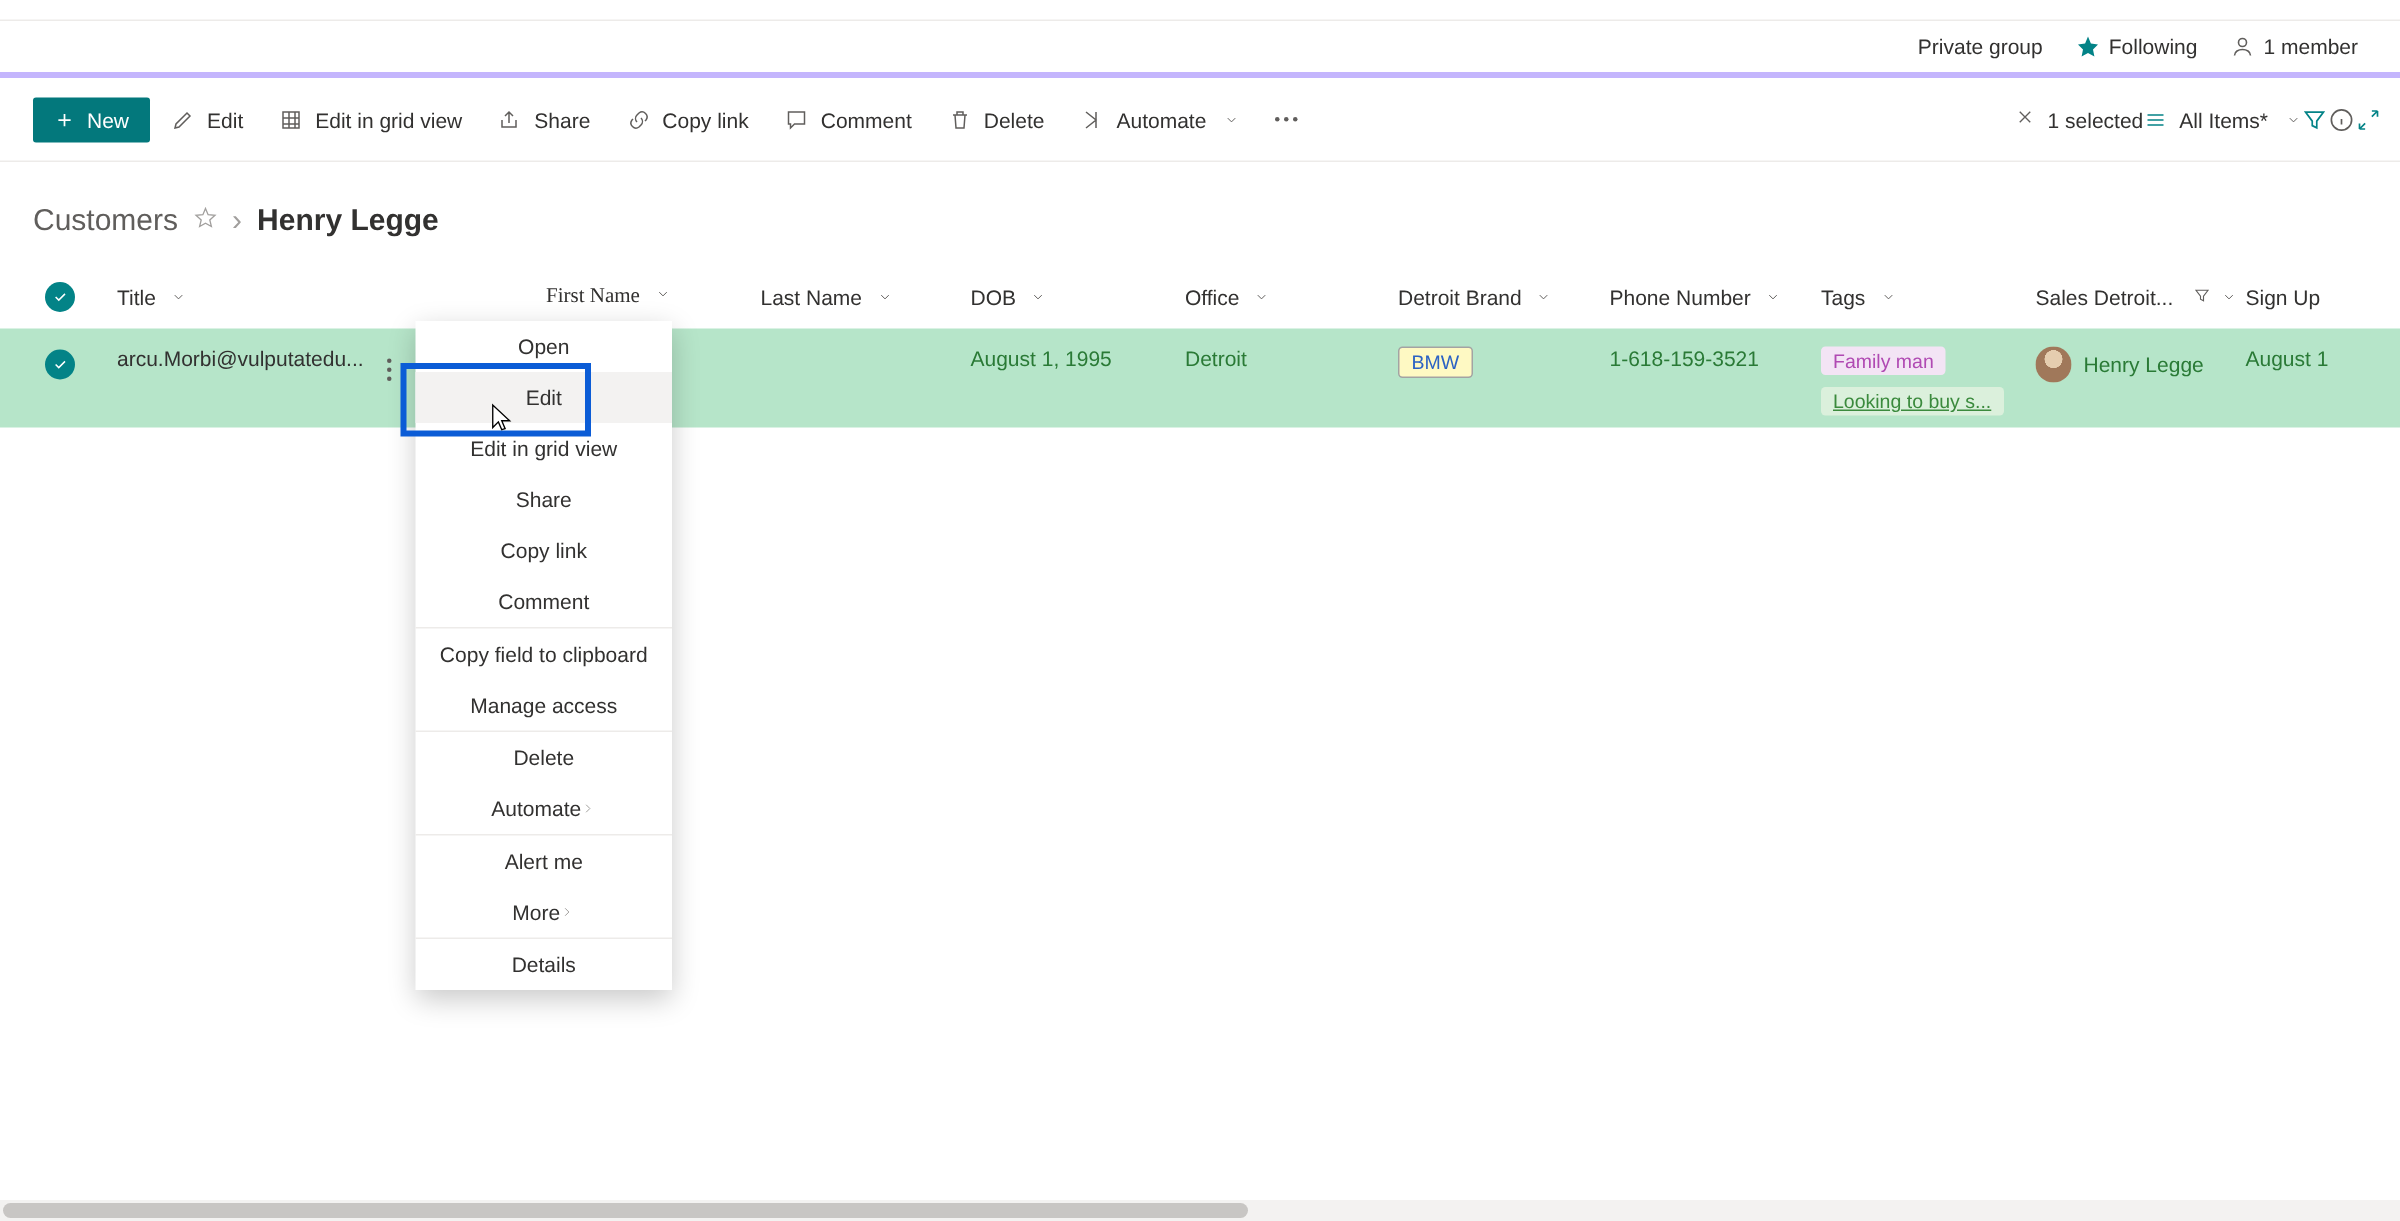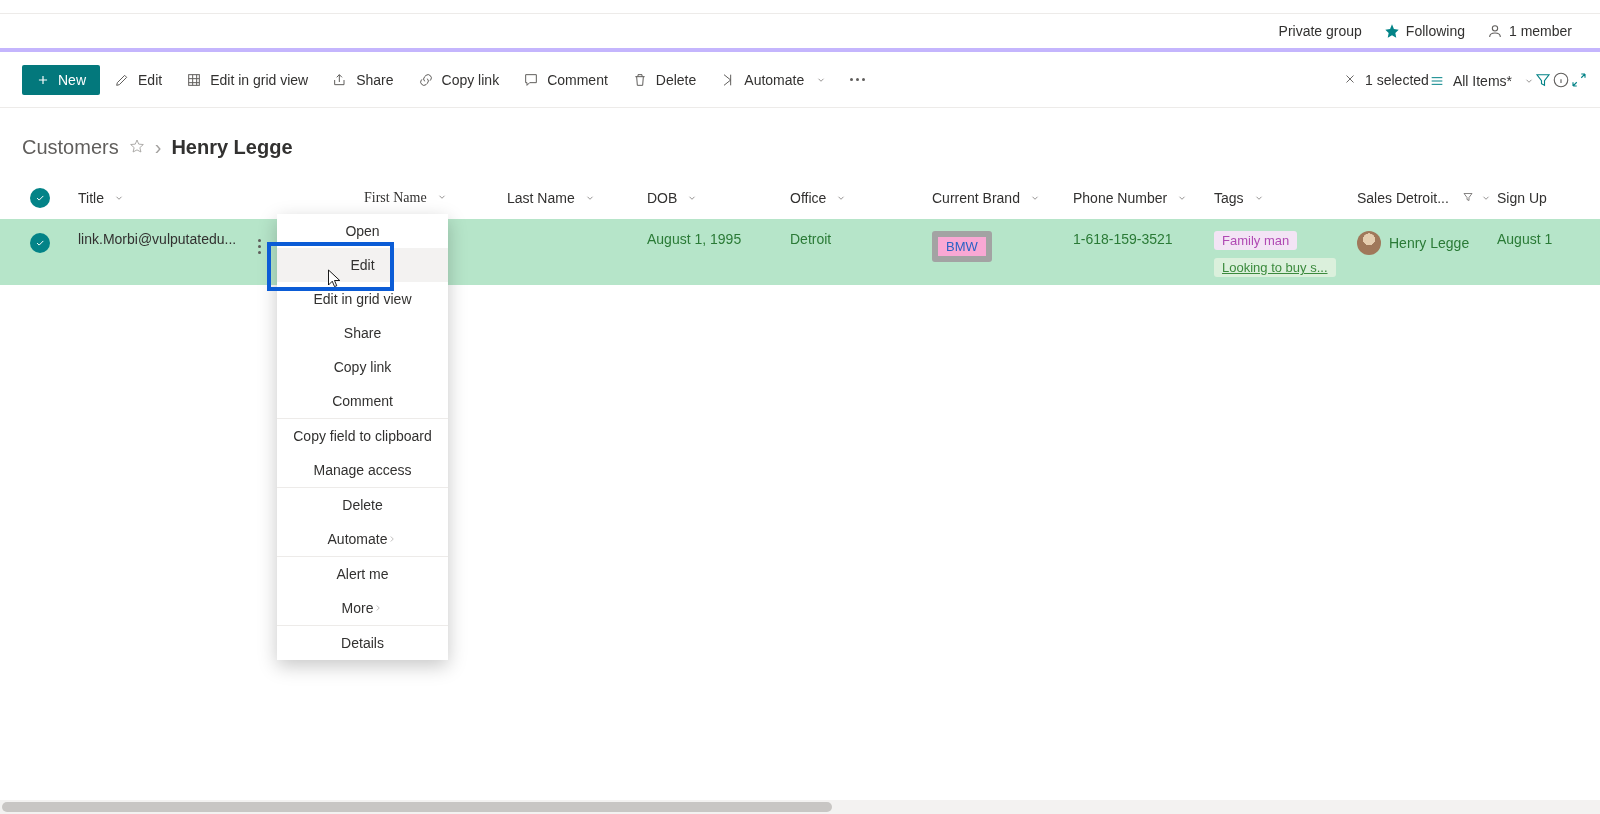--- a/index.html
+++ b/index.html
@@ -37,21 +37,21 @@
   .commandbar {
     display: flex;
     align-items: center;
     height: 60px;
     border-top: 4px solid #c4b5fd;
     border-bottom: 1px solid #edebe9;
     padding: 0 12px 0 22px;
     gap: 2px;
   }
   .cmd-left { display:flex; align-items:center; gap:4px; }
-  .cmd-right { margin-left:auto; display:flex; align-items:flex-end; }
+  .cmd-right { margin-left:auto; display:flex; align-items:center; }
   .btn-new {
     background: #03787c;
     color: #fff;
     border: none;
     border-radius: 2px;
     padding: 7px 14px;
     font-size: 14px;
     display: inline-flex;
     align-items: center;
     gap: 8px;
@@ -140,21 +140,21 @@
   .title-cell { display:flex; align-items:center; gap:10px; color:#323130; }
   .title-text { color:#323130; max-width:170px; white-space:nowrap; overflow:hidden; }
   .row-menu {
     display:flex; flex-direction:column; gap:3px; padding:4px; cursor:pointer;
     position:absolute; left:254px; top:16px;
   }
   .row-menu span { width:3px; height:3px; border-radius:50%; background:#605e5c; }
   .pill {
     display:inline-block; padding:2px 8px; border-radius:3px; font-size:13px;
   }
-  .pill-bmw { background:#f9a8d4; color:#2b62c4; border:6px solid #a3a3a3; }
+  .pill-bmw { background:#fef9c3; color:#2b62c4; border:1px solid #a3a3a3; }
   .pill-family { background:#f3e4f5; color:#b04ab3; }
   .pill-looking { background:#dbf0dc; color:#3b8a3d;text-decoration:underline; }
   .tags-stack { display:flex; flex-direction:column; gap:8px; align-items:flex-start; }
   .assoc { display:flex; align-items:center; gap:8px; color:#2a7a36; }
   .avatar { width:24px; height:24px; border-radius:50%; background:#c8b090; display:inline-block;
     background-image: radial-gradient(circle at 50% 35%, #e5cdaF 30%, transparent 31%),
       linear-gradient(#a0785a, #a0785a);
   }
 
   .context-menu {
@@ -385,21 +385,21 @@
           <path d="M6 9l6 6 6-6"></path>
         </svg></span>
     </div>
   <div class="col c-office">
       <span>Office</span>
       <span class="chev"><svg viewBox="0 0 24 24">
           <path d="M6 9l6 6 6-6"></path>
         </svg></span>
     </div>
   <div class="col c-brand">
-      <span>Current Brand</span>
+      <span>Detroit Brand</span>
       <span class="chev"><svg viewBox="0 0 24 24">
           <path d="M6 9l6 6 6-6"></path>
         </svg></span>
     </div>
   <div class="col c-phone">
       <span>Phone Number</span>
       <span class="chev"><svg viewBox="0 0 24 24">
           <path d="M6 9l6 6 6-6"></path>
         </svg></span>
     </div>
@@ -427,21 +427,21 @@
 
 <div class="data-row">
   <div class="col c-check">
       <span class="check-circle">
         <svg viewBox="0 0 24 24">
           <path d="M5 12l5 5L20 7"></path>
         </svg>
       </span>
     </div>
   <div class="col c-title title-cell">
-    <span class="title-text">link.Morbi@vulputatedu...</span>
+    <span class="title-text">arcu.Morbi@vulputatedu...</span>
   </div>
   <span class="row-menu">
       <span></span>
       <span></span>
       <span></span>
     </span>
   <div class="col c-first">
       <span>Eric</span>
     </div>
   <div class="col c-last">

